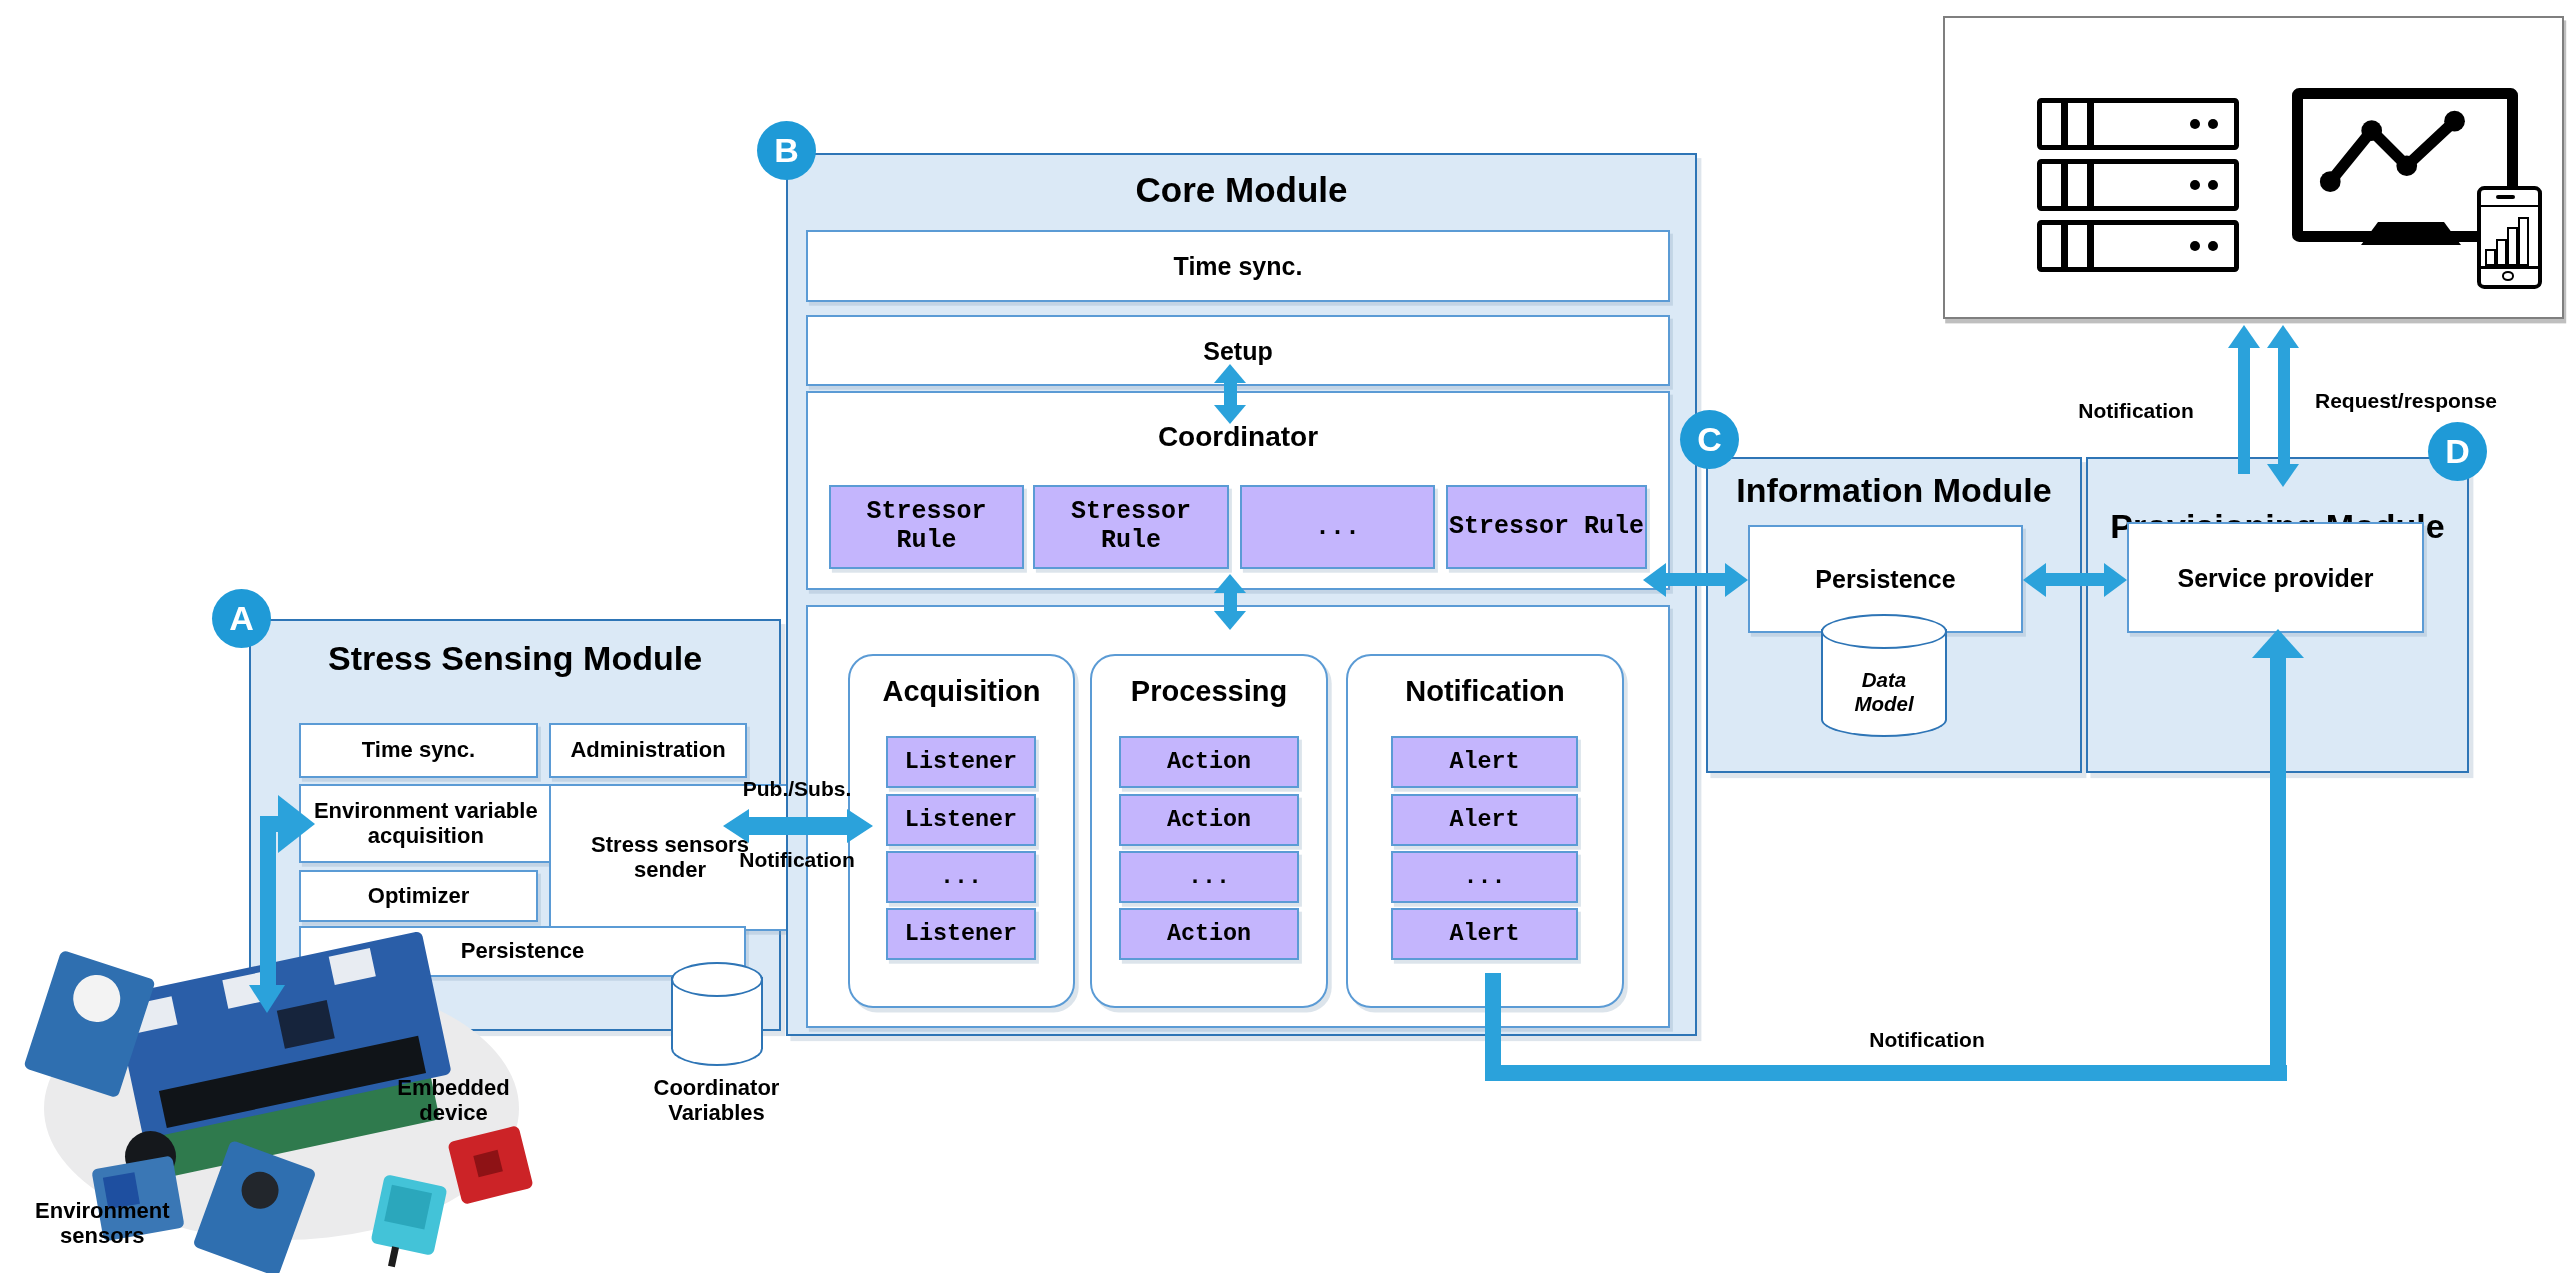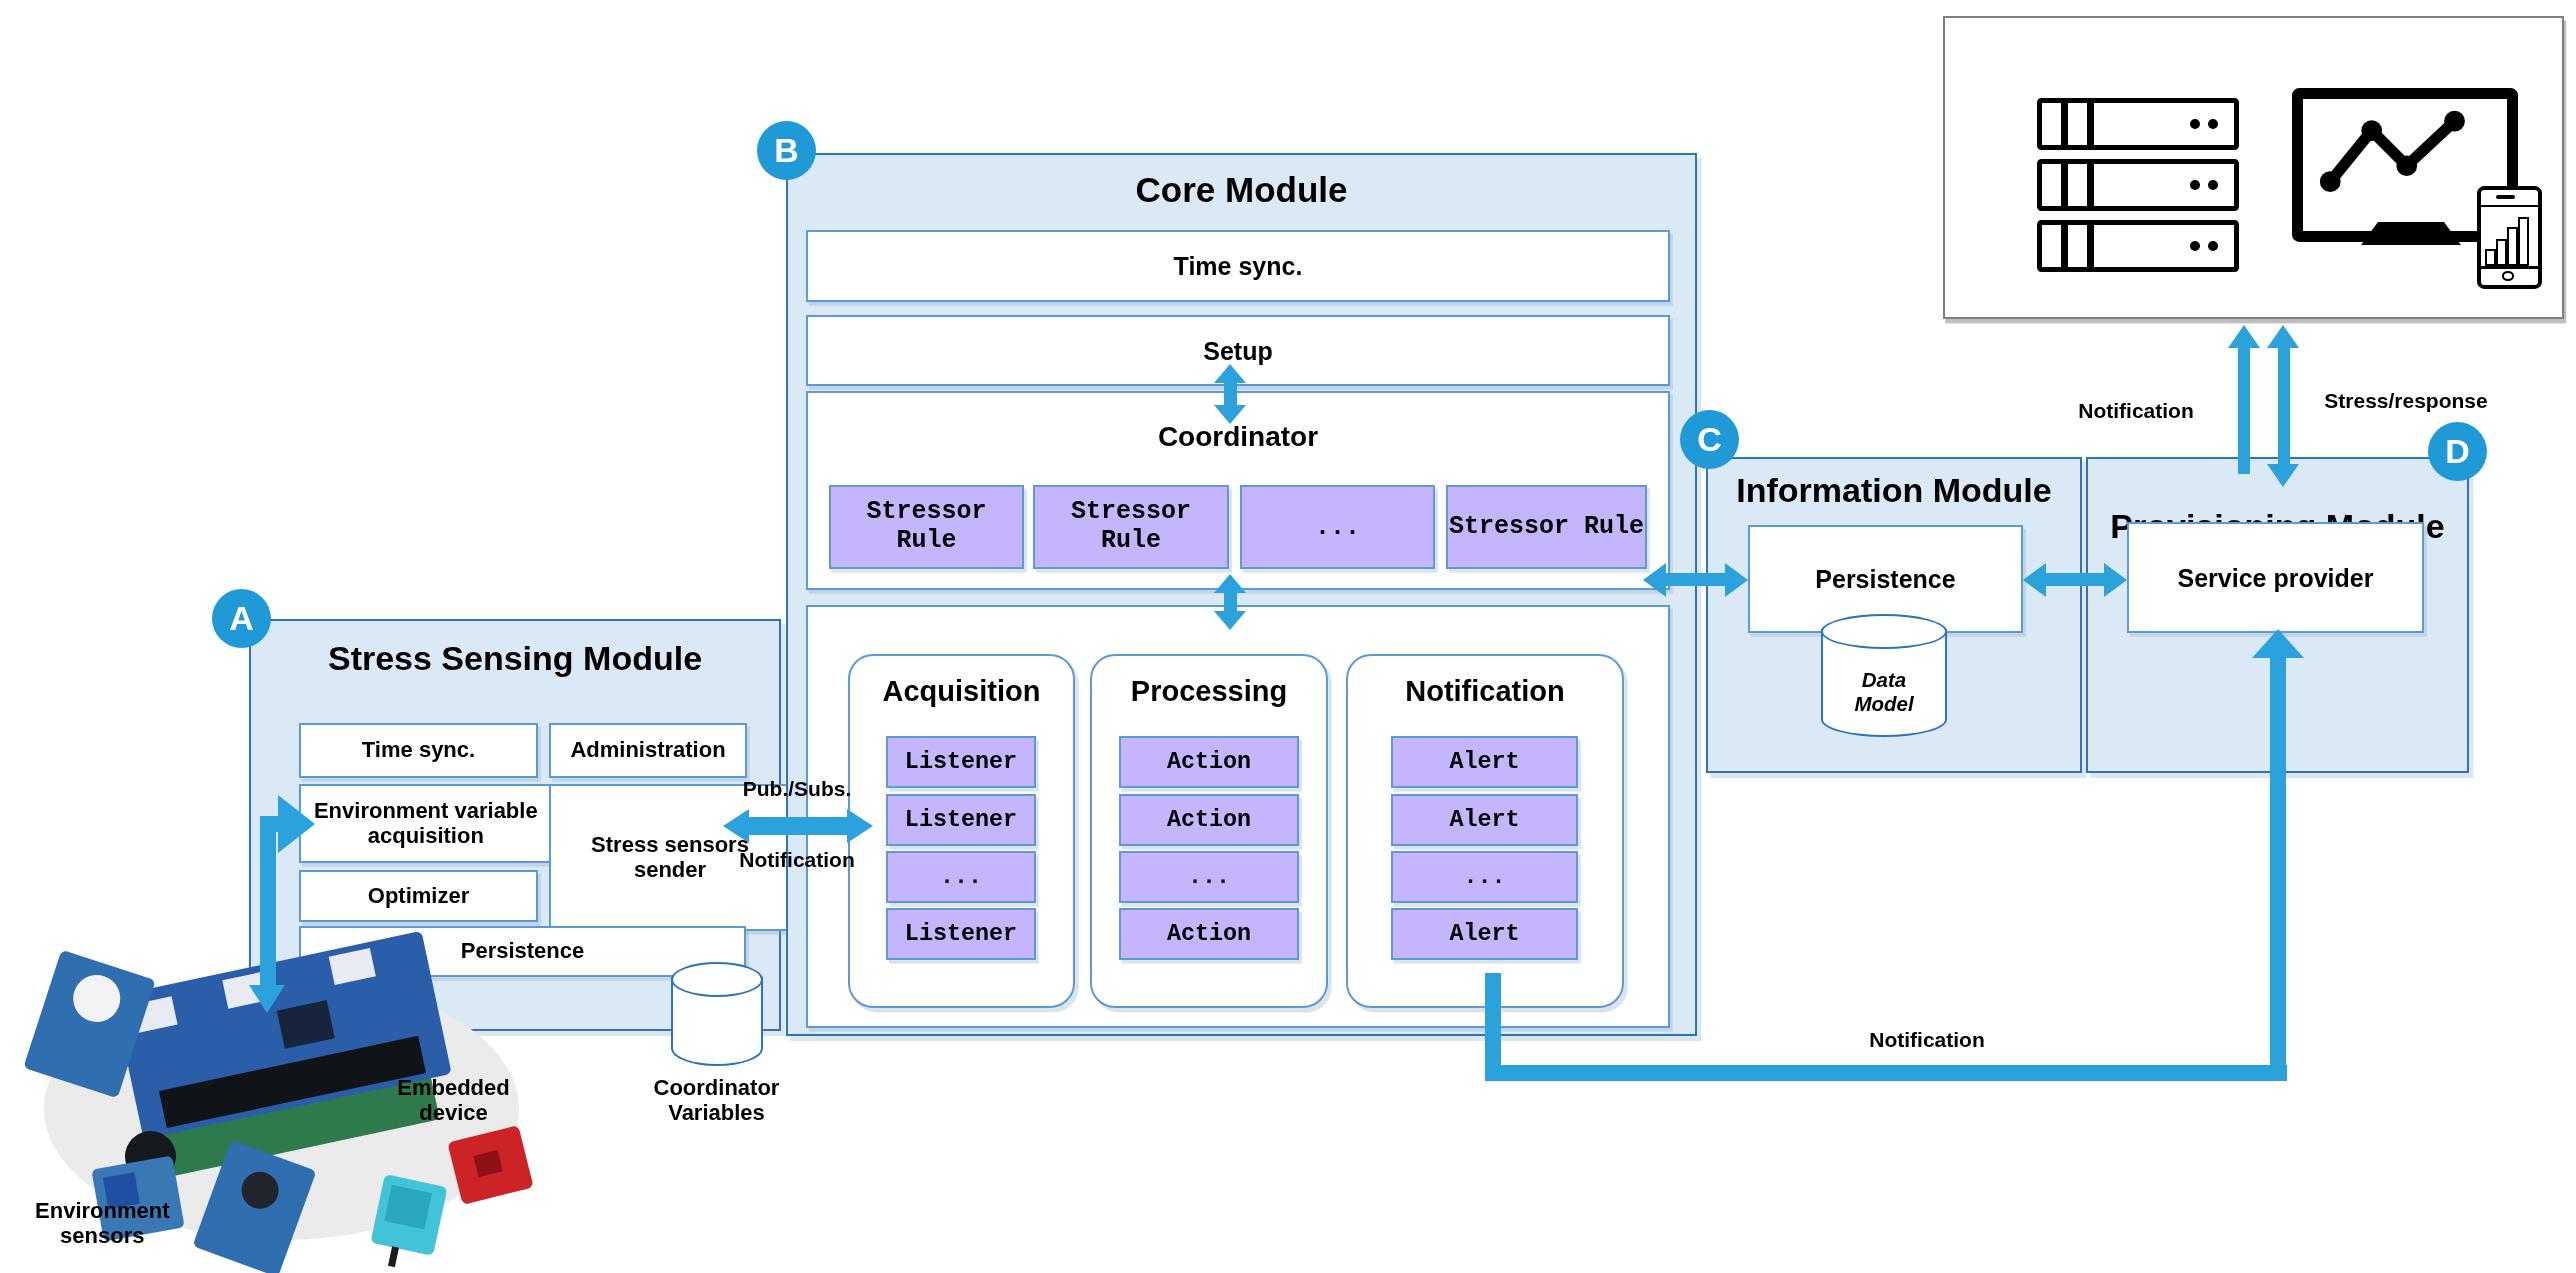--- a/index.html
+++ b/index.html
@@ -219,21 +219,21 @@
     <div class="tri" style="left:2228px;top:325px;border-left:16px solid transparent;border-right:16px solid transparent;border-bottom:23.4px solid #2BA2DB;"></div>
     <div class="shaft" style="left:2238px;top:345px;width:11.7px;height:129px;"></div>
   </div>
   <div class="lbl" style="left:2048px;top:399px;width:176px;">Notification</div>
 
   <div>
     <div class="tri" style="left:2267px;top:325px;border-left:16px solid transparent;border-right:16px solid transparent;border-bottom:23.4px solid #2BA2DB;"></div>
     <div class="shaft" style="left:2278px;top:345px;width:11.7px;height:121px;"></div>
     <div class="tri" style="left:2267px;top:464px;border-left:16px solid transparent;border-right:16px solid transparent;border-top:23.4px solid #2BA2DB;"></div>
   </div>
-  <div class="lbl" style="left:2289px;top:389px;width:234px;">Stress/response</div>
+  <div class="lbl" style="left:2289px;top:389px;width:234px;">Request/response</div>
 
   <div>
     <div class="shaft" style="left:1485px;top:973px;width:16px;height:108px;"></div>
     <div class="shaft" style="left:1485px;top:1065px;width:802px;height:16px;"></div>
     <div class="shaft" style="left:2270px;top:657px;width:16px;height:424px;"></div>
     <div class="tri" style="left:2252px;top:629px;border-left:26px solid transparent;border-right:26px solid transparent;border-bottom:29px solid #2BA2DB;"></div>
   </div>
   <div class="lbl" style="left:1832px;top:1028px;width:190px;">Notification</div>
 
   <div class="marker" style="left:212px;top:589px;">A</div>

